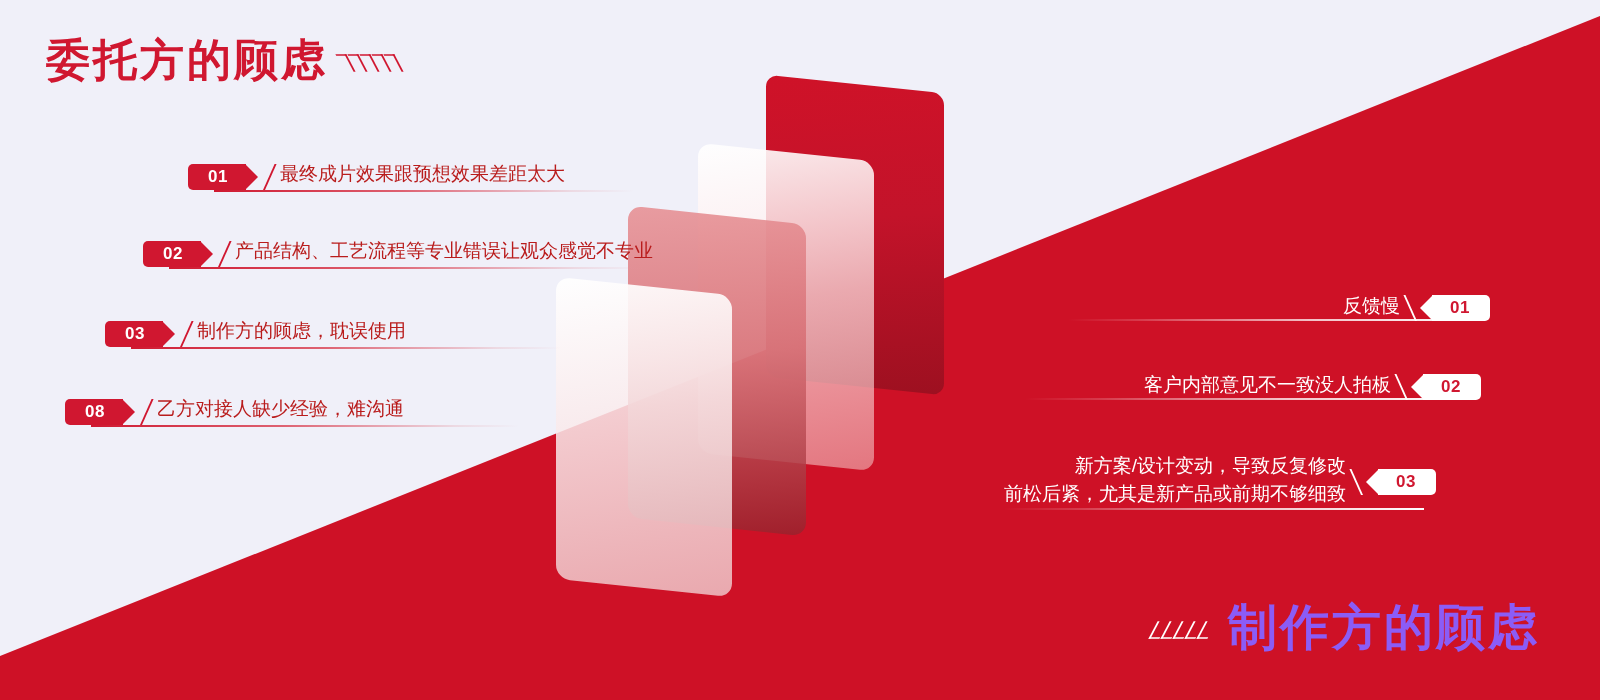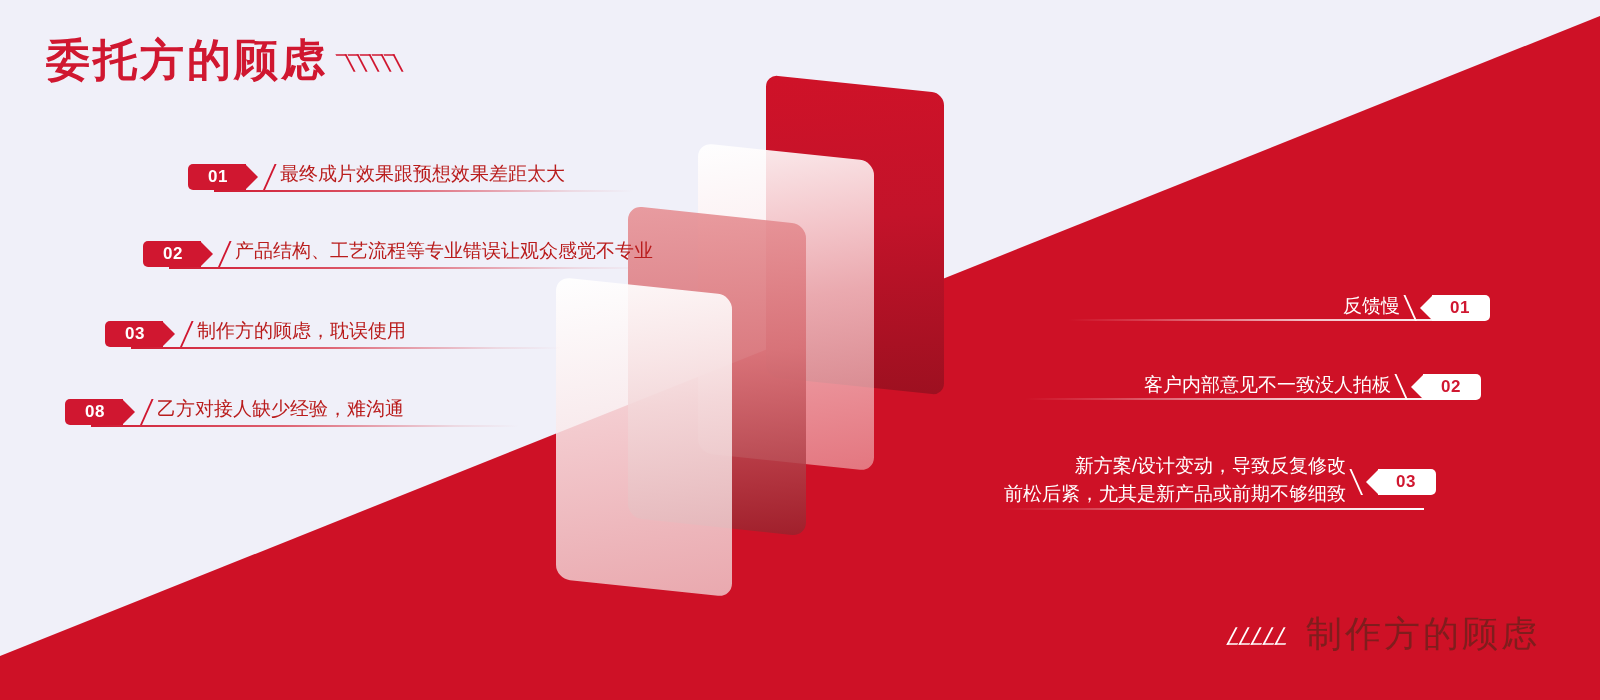--- a/index.html
+++ b/index.html
@@ -102,23 +102,23 @@
   .chev-right { color: #d01730; margin-top: 6px; }
 
   .title-right {
     position: absolute;
     right: 60px; bottom: 48px;
     display: flex;
     align-items: center;
     gap: 16px;
   }
   .title-right .txt {
-    font-size: 36px;
-    font-weight: 400;
-    color: #7f1d1d;
+    font-size: 49px;
+    font-weight: 700;
+    color: #8b5cf6;
     letter-spacing: 3px;
     line-height: 1;
   }
   .title-right .chev-left { color: #ffffff; margin-top: 4px; }
 
   
   .item-left {
     position: absolute;
     display: flex;
     align-items: flex-end;

